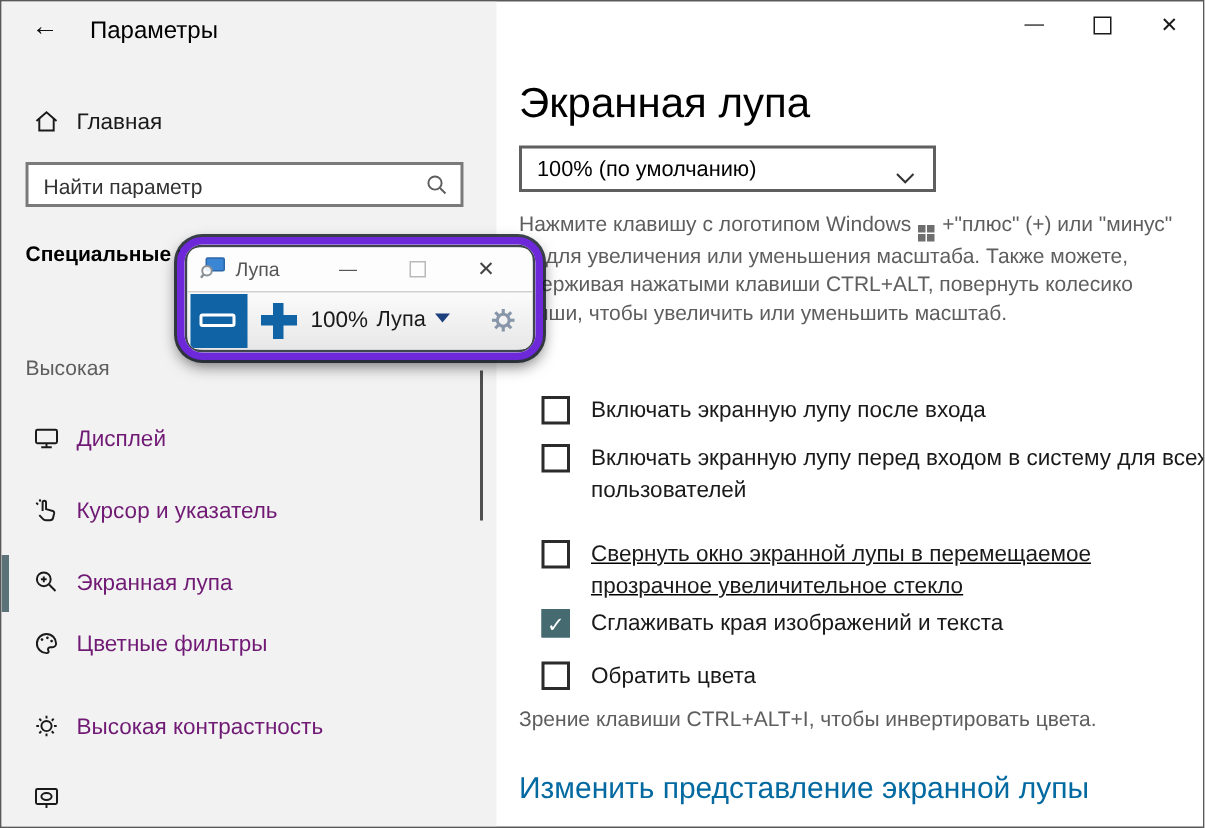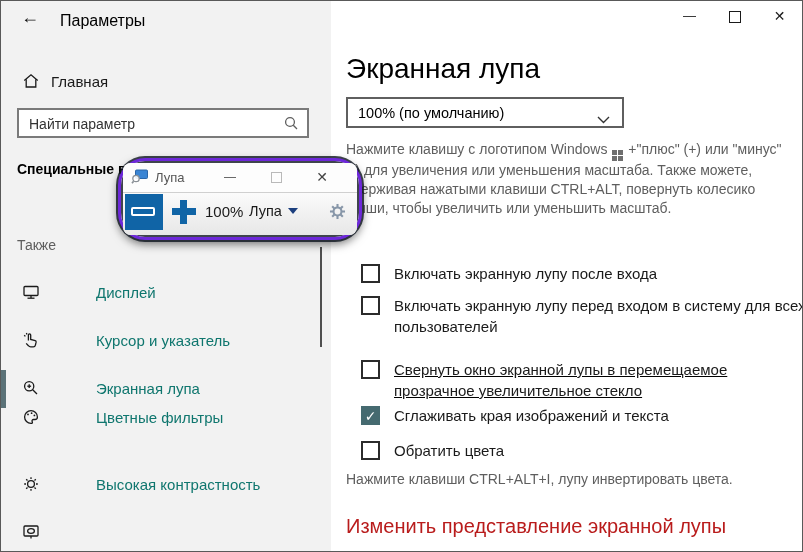--- a/index.html
+++ b/index.html
@@ -15,21 +15,21 @@
   .search-box{position:absolute;left:16px;top:107px;width:292px;height:30px;background:#fff;
               border:2px solid #7a7a7a;box-sizing:border-box;}
   .search-box input{position:absolute;left:8px;top:2px;width:240px;height:22px;border:none;outline:none;
               font-size:14px;color:#333;background:transparent;font-family:inherit;}
   .search-box input::placeholder{color:#333;opacity:1;}
   .search-icon{position:absolute;right:8px;top:5px;}
   .section-header{position:absolute;left:16px;top:160px;font-size:14px;font-weight:bold;color:#000;white-space:nowrap;}
   .group-label{position:absolute;left:16px;top:236px;font-size:14px;color:#5e5e5e;}
   .nav-item{position:absolute;left:0;width:330px;height:38px;}
   .nav-item .nav-icon{position:absolute;left:21px;top:9px;}
-  .nav-item .nav-label{position:absolute;left:50px;top:10px;font-size:15px;color:#0f766e;margin-left:45px;}
+  .nav-item .nav-label{position:absolute;left:50px;top:10px;font-size:15px;color:#701a75;}
   .accent-bar{position:absolute;left:0;top:0;width:5px;height:38px;background:#5b7278;}
   .pane-scrollbar{position:absolute;left:319px;top:246px;width:2px;height:100px;background:#4f4f4f;}
   .win-btn{position:absolute;top:0;width:45px;height:30px;text-align:center;line-height:30px;
            font-size:13px;color:#1a1a1a;}
   .btn-min{right:90px;}
   .btn-max{right:45px;}
   .btn-close{right:0;font-size:14px;}
   .max-glyph{display:inline-block;width:10px;height:10px;border:1.5px solid #1a1a1a;vertical-align:middle;}
   
   .main-heading{position:absolute;left:345px;top:52px;font-size:28px;font-weight:300;color:#000;}
@@ -41,24 +41,24 @@
   .winlogo{display:inline-grid;grid-template-columns:5px 5px;grid-template-rows:5px 5px;gap:1px;
            vertical-align:-1px;margin:0 1px;}
   .winlogo span{background:#6e6e6e;}
   .check-row{position:absolute;left:360px;width:445px;}
   .checkbox{position:absolute;left:0;top:1px;width:19px;height:19px;border:2px solid #2b2b2b;
             box-sizing:border-box;background:#fff;}
   .checkbox.checked{background:#456a70;border-color:#456a70;color:#fff;text-align:center;
             line-height:16px;font-size:14px;}
   .check-label{display:block;margin-left:33px;font-size:15px;line-height:21px;color:#1a1a1a;}
   .hint-text{position:absolute;left:345px;top:470px;font-size:14px;color:#5e5e5e;}
-  .sub-heading{position:absolute;left:345px;top:514px;font-size:20px;font-weight:400;color:#b91c1c;}
+  .sub-heading{position:absolute;left:345px;top:514px;font-size:20px;font-weight:400;color:#0369a1;}
   
   .callout{position:absolute;left:117px;top:157px;width:244px;height:82px;box-sizing:border-box;
-           border:3px solid #6d28d9;border-radius:27px;background:#fff;
+           border:5px solid #6d28d9;border-radius:17px;background:#fff;
            box-shadow:0 0 0 2px rgba(15,23,33,.8),0 4px 10px rgba(0,0,0,.55),inset 0 0 0 2px rgba(15,23,33,.8);}
   .mag-window{position:absolute;left:2px;top:2px;right:2px;bottom:2px;border-radius:8px;overflow:hidden;
               background:#fdfdfd;}
   .mag-titlebar{position:absolute;left:0;top:0;right:0;height:29px;background:#fdfdfd;}
   .mag-app-icon{position:absolute;left:8px;top:6px;}
   .mag-title{position:absolute;left:32px;top:7px;font-size:13px;color:#555;}
   .mag-btn{position:absolute;top:0;width:30px;height:29px;text-align:center;line-height:29px;font-size:12px;color:#555;}
   .mag-min{left:92px;}
   .mag-max{left:138px;}
   .mag-max .max-glyph{width:9px;height:9px;border-color:#b9b9b9;}
@@ -100,21 +100,21 @@
       <input type="text" placeholder="Найти параметр" style="">
       <span class="search-icon">
         <svg width="16" height="16" viewBox="0 0 16 16" fill="none" stroke="#5e5e5e" stroke-width="1.3">
           <circle cx="7" cy="7" r="4.4"></circle>
             <line x1="10.3" y1="10.3" x2="14" y2="14"></line>
         </svg>
       </span>
     </div>
 
     <div class="section-header">Специальные возможности</div>
-    <div class="group-label">Также</div>
+    <div class="group-label">Высокая</div>
 
     <div class="nav-item" style="top:273px;">
       <span class="nav-icon">
         <svg width="18" height="18" viewBox="0 0 18 18" fill="none" stroke="#1a1a1a" stroke-width="1.3">
           <rect x="2" y="3.5" width="14" height="9" rx="1"></rect>
             <line x1="9" y1="12.5" x2="9" y2="15"></line>
             <line x1="5.5" y1="15.2" x2="12.5" y2="15.2"></line>
         </svg>
       </span>
       <span class="nav-label">Дисплей</span>
@@ -136,21 +136,21 @@
         <svg width="18" height="18" viewBox="0 0 18 18" fill="none" stroke="#1a1a1a" stroke-width="1.3">
           <circle cx="7.2" cy="7.2" r="4.6"></circle>
             <line x1="10.7" y1="10.7" x2="15" y2="15"></line>
           <line x1="5.3" y1="7.2" x2="9.1" y2="7.2"></line>
             <line x1="7.2" y1="5.3" x2="7.2" y2="9.1"></line>
         </svg>
       </span>
       <span class="nav-label">Экранная лупа</span>
     </div>
 
-    <div class="nav-item" style="top:398px;text-align:center;">
+    <div class="nav-item" style="top:410px;text-align:center;">
       <span class="nav-icon">
         <svg width="18" height="18" viewBox="0 0 18 18" fill="none" stroke="#1a1a1a" stroke-width="1.3">
           <path d="M9 2.6 a6.4 6.4 0 1 0 0 12.8 c1.4 0 1.7-.9 1.2-1.7 -.6-1 .1-2.2 1.3-2.2 h1.5 c1.3 0 2.4-1.1 2.4-2.5 A6.4 6.4 0 0 0 9 2.6 z"></path>
           <circle cx="6" cy="6.4" r=".9" fill="#1a1a1a" stroke="none"></circle>
           <circle cx="9.6" cy="5.2" r=".9" fill="#1a1a1a" stroke="none"></circle>
           <circle cx="12.4" cy="7.4" r=".9" fill="#1a1a1a" stroke="none"></circle>
         </svg>
       </span>
       <span class="nav-label">Цветные фильтры</span>
     </div>
@@ -222,21 +222,21 @@
   <div class="check-row" style="top:404px;">
     <span class="checkbox checked">✓</span>
     <span class="check-label">Сглаживать края изображений и текста</span>
   </div>
 
   <div class="check-row" style="top:439px;">
     <span class="checkbox"></span>
     <span class="check-label">Обратить цвета</span>
   </div>
 
-  <div class="hint-text">Нажмите клавиши CTRL+ALT+I, лупу инвертировать цвета.</div>
+  <div class="hint-text">Зрение клавиши CTRL+ALT+I, чтобы инвертировать цвета.</div>
   <div class="sub-heading">Изменить представление экранной лупы</div>
 
   <div class="callout">
     <div class="mag-window">
       <div class="mag-titlebar">
         <span class="mag-app-icon">
           <svg width="18" height="16" viewBox="0 0 18 16">
             <rect x="4.5" y="1" width="12" height="8.5" rx="1" fill="#3a85d4" stroke="#2b66a8" stroke-width="1"></rect>
             <circle cx="5" cy="9.5" r="3.2" fill="rgba(255,255,255,.9)" stroke="#8a9096" stroke-width="1.3"></circle>
             <line x1="2.6" y1="12.2" x2="1" y2="14.2" stroke="#8a9096" stroke-width="1.7"></line>

